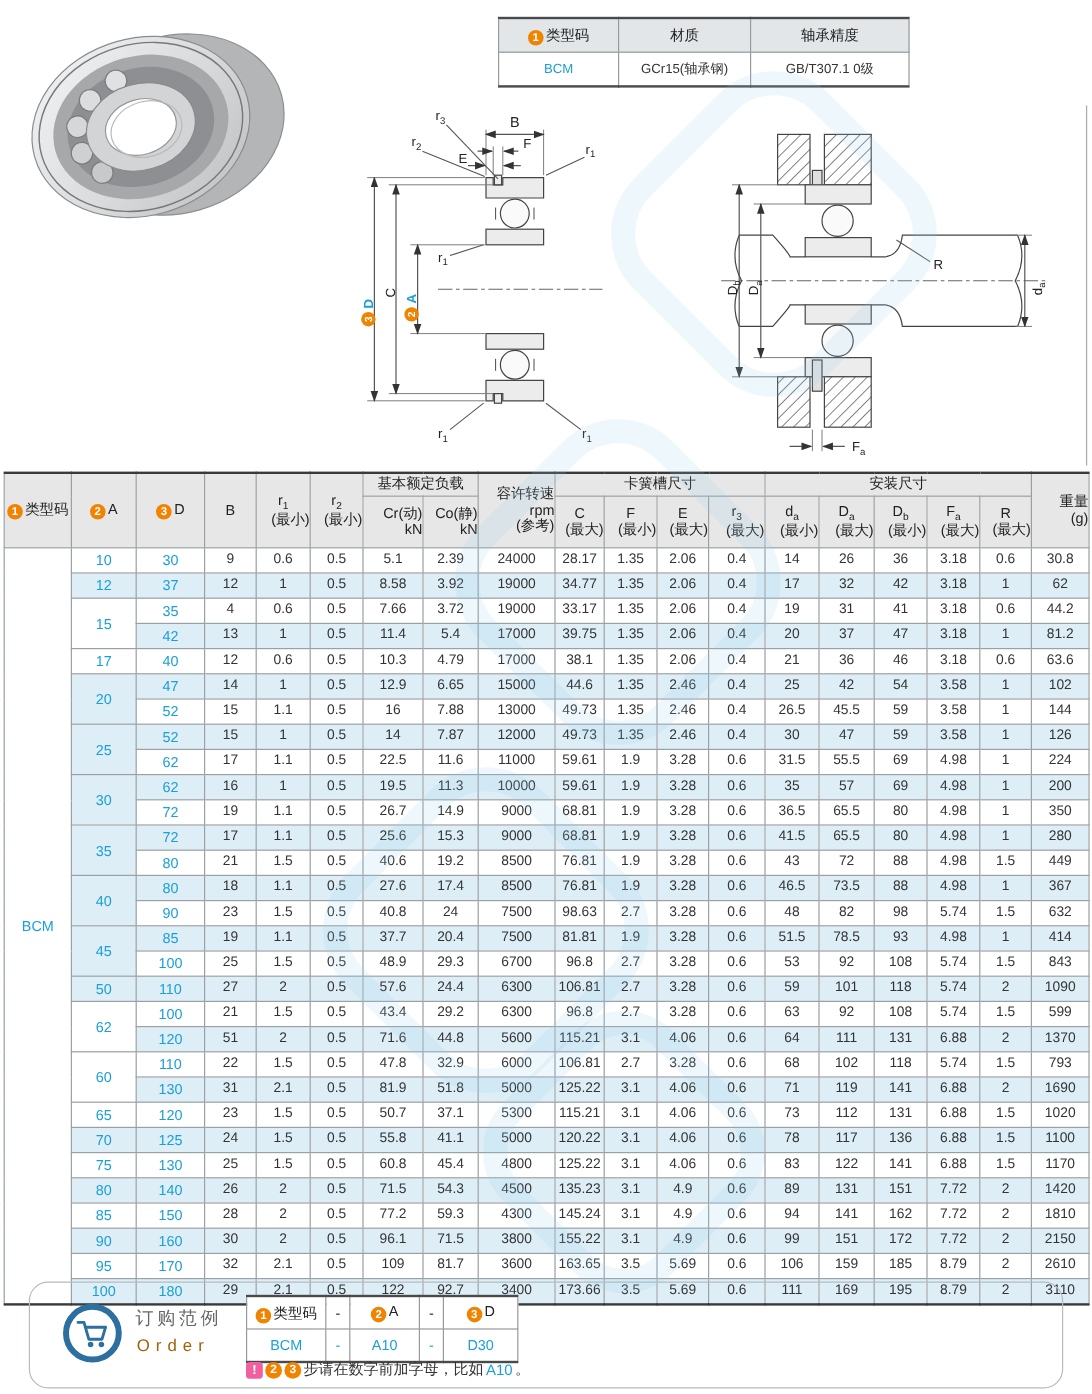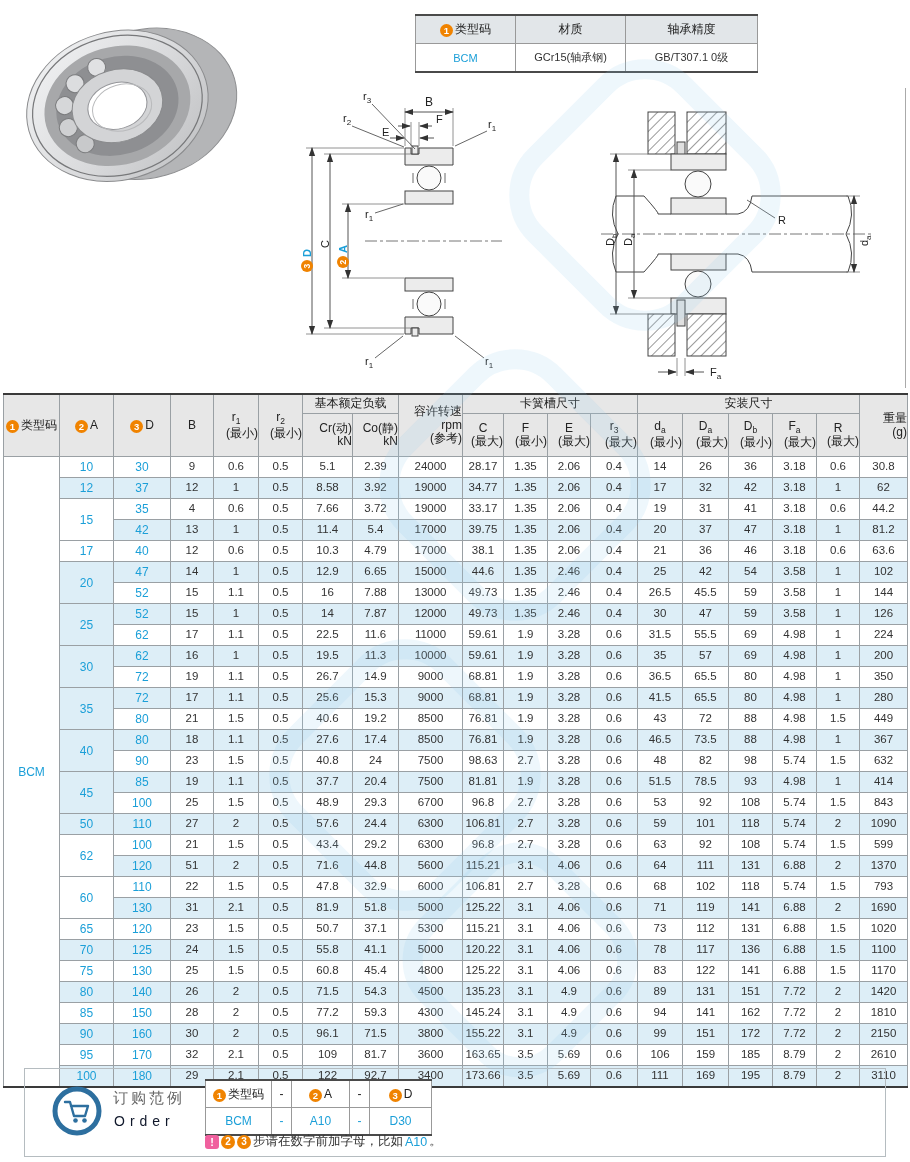--- a/index.html
+++ b/index.html
@@ -29,23 +29,23 @@
   .main th,.main td{border:1px solid #9aa0a4;text-align:center;vertical-align:middle;padding:0;overflow:hidden;}
   .main thead th{background:#e7e7e7;font-weight:normal;font-size:12px;color:#222;line-height:1.12;}
   .main thead tr.h1 th{height:18px;}
   .main thead tr.h2 th{height:42px;}
   .main sub{font-size:8.5px;}
   .main td{height:20px;font-size:11.5px;color:#333;background:#fff;line-height:1;}
   .main tr.alt td{background:#ddeef7;}
   .main td.code-cell,.main td.a-cell,.main td.d-cell{background:#fff;color:#1b9fd8;font-size:12px;}
   .bl{display:block;text-align:right;}
   
-  .order-panel{position:absolute;left:24px;top:1068px;width:860px;height:87px;border:1px solid #b5bcc0;border-radius:0;}
+  .order-panel{position:absolute;left:24px;top:1068px;width:860px;height:87px;border:1px solid #b5bcc0;border-radius:16px;}
   .order-cn{position:absolute;left:88px;top:20px;font-size:15px;color:#666;letter-spacing:3px;}
-  .order-en{position:absolute;left:89px;top:44px;font-size:14px;color:#0f172a;letter-spacing:5px;}
+  .order-en{position:absolute;left:89px;top:44px;font-size:14px;color:#a16207;letter-spacing:5px;}
   .cart{position:absolute;left:26px;top:16px;}
   .ord{position:absolute;left:180px;top:10px;border-collapse:collapse;table-layout:fixed;
        border-top:2px solid #4a4a4a;border-bottom:2px solid #4a4a4a;}
   .ord th{font-size:12px;font-weight:normal;background:#fff;border:1px solid #999;height:24px;color:#222;}
   .ord td{font-size:12px;border:1px solid #999;height:24px;text-align:center;color:#1b9fd8;}
   .note{position:absolute;left:180px;top:64px;display:flex;align-items:center;gap:2px;font-size:12.5px;color:#333;}
   .bang{display:inline-block;width:14px;height:14px;background:#f0609e;color:#fff;border-radius:3px;
         font-weight:bold;font-size:11px;line-height:14px;text-align:center;}
   .ob14{display:inline-block;width:14px;height:14px;border-radius:50%;background:#f08300;color:#fff;
         font-size:10px;line-height:14px;text-align:center;font-weight:bold;}

